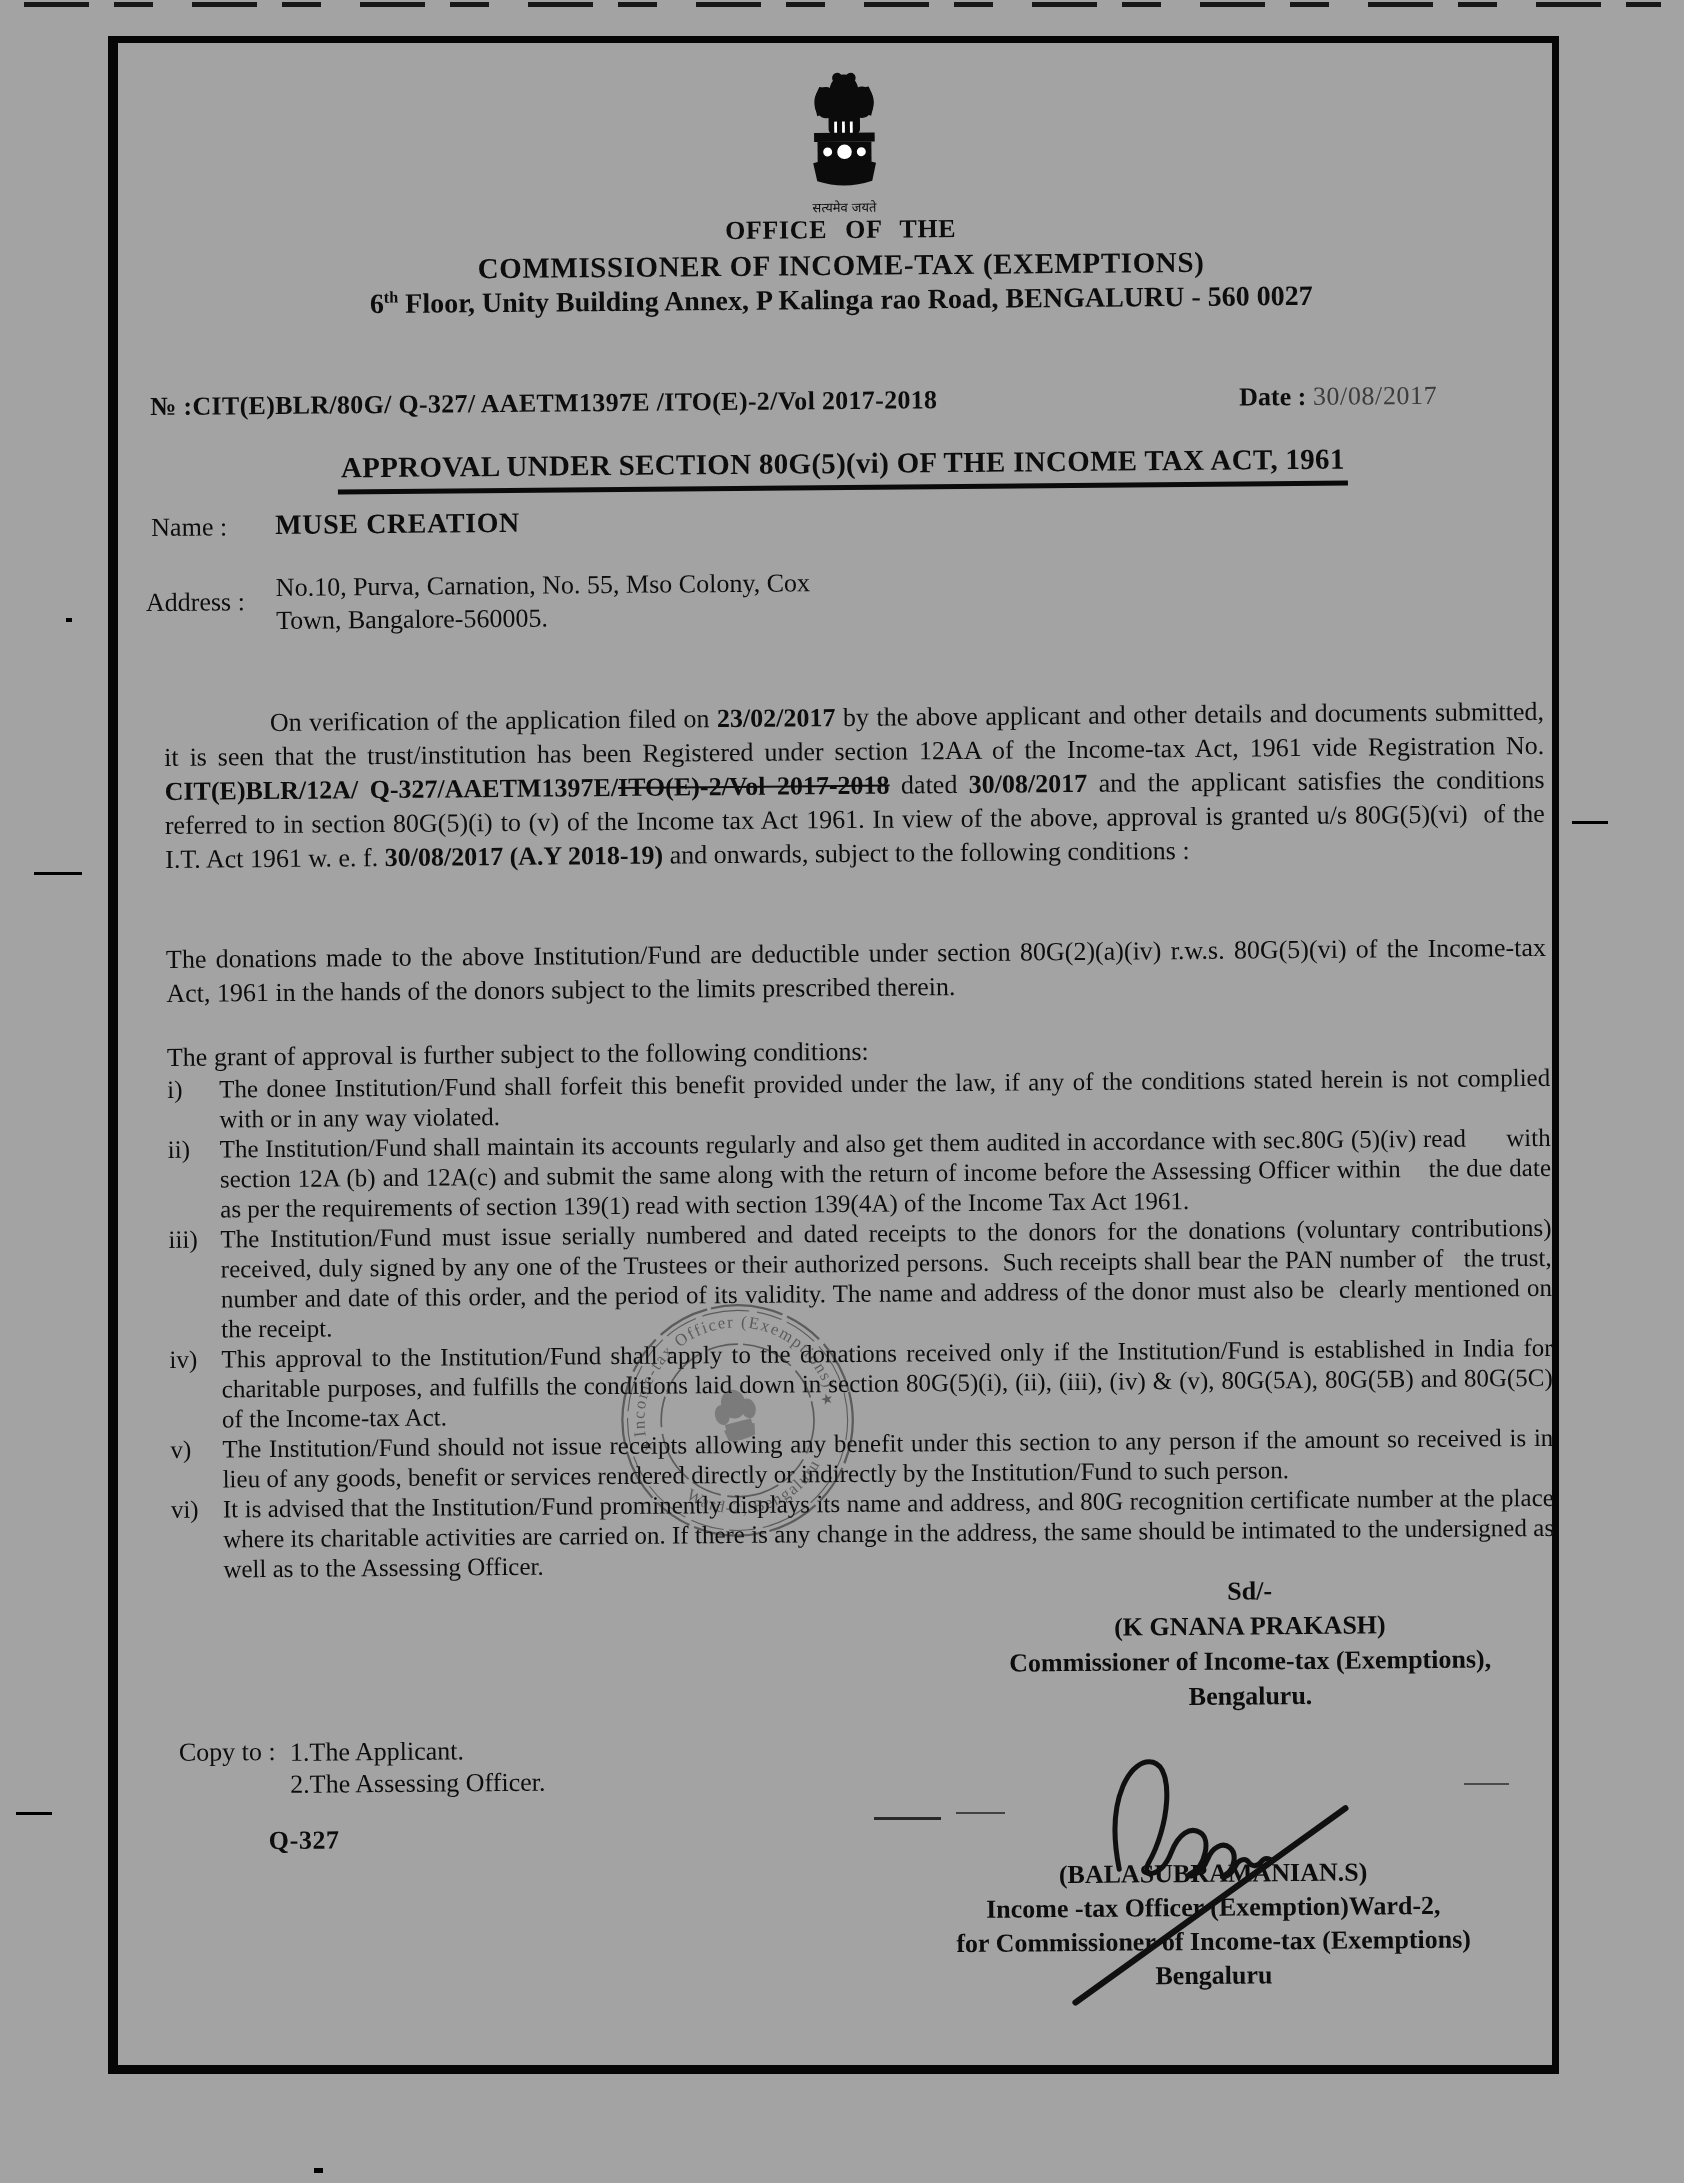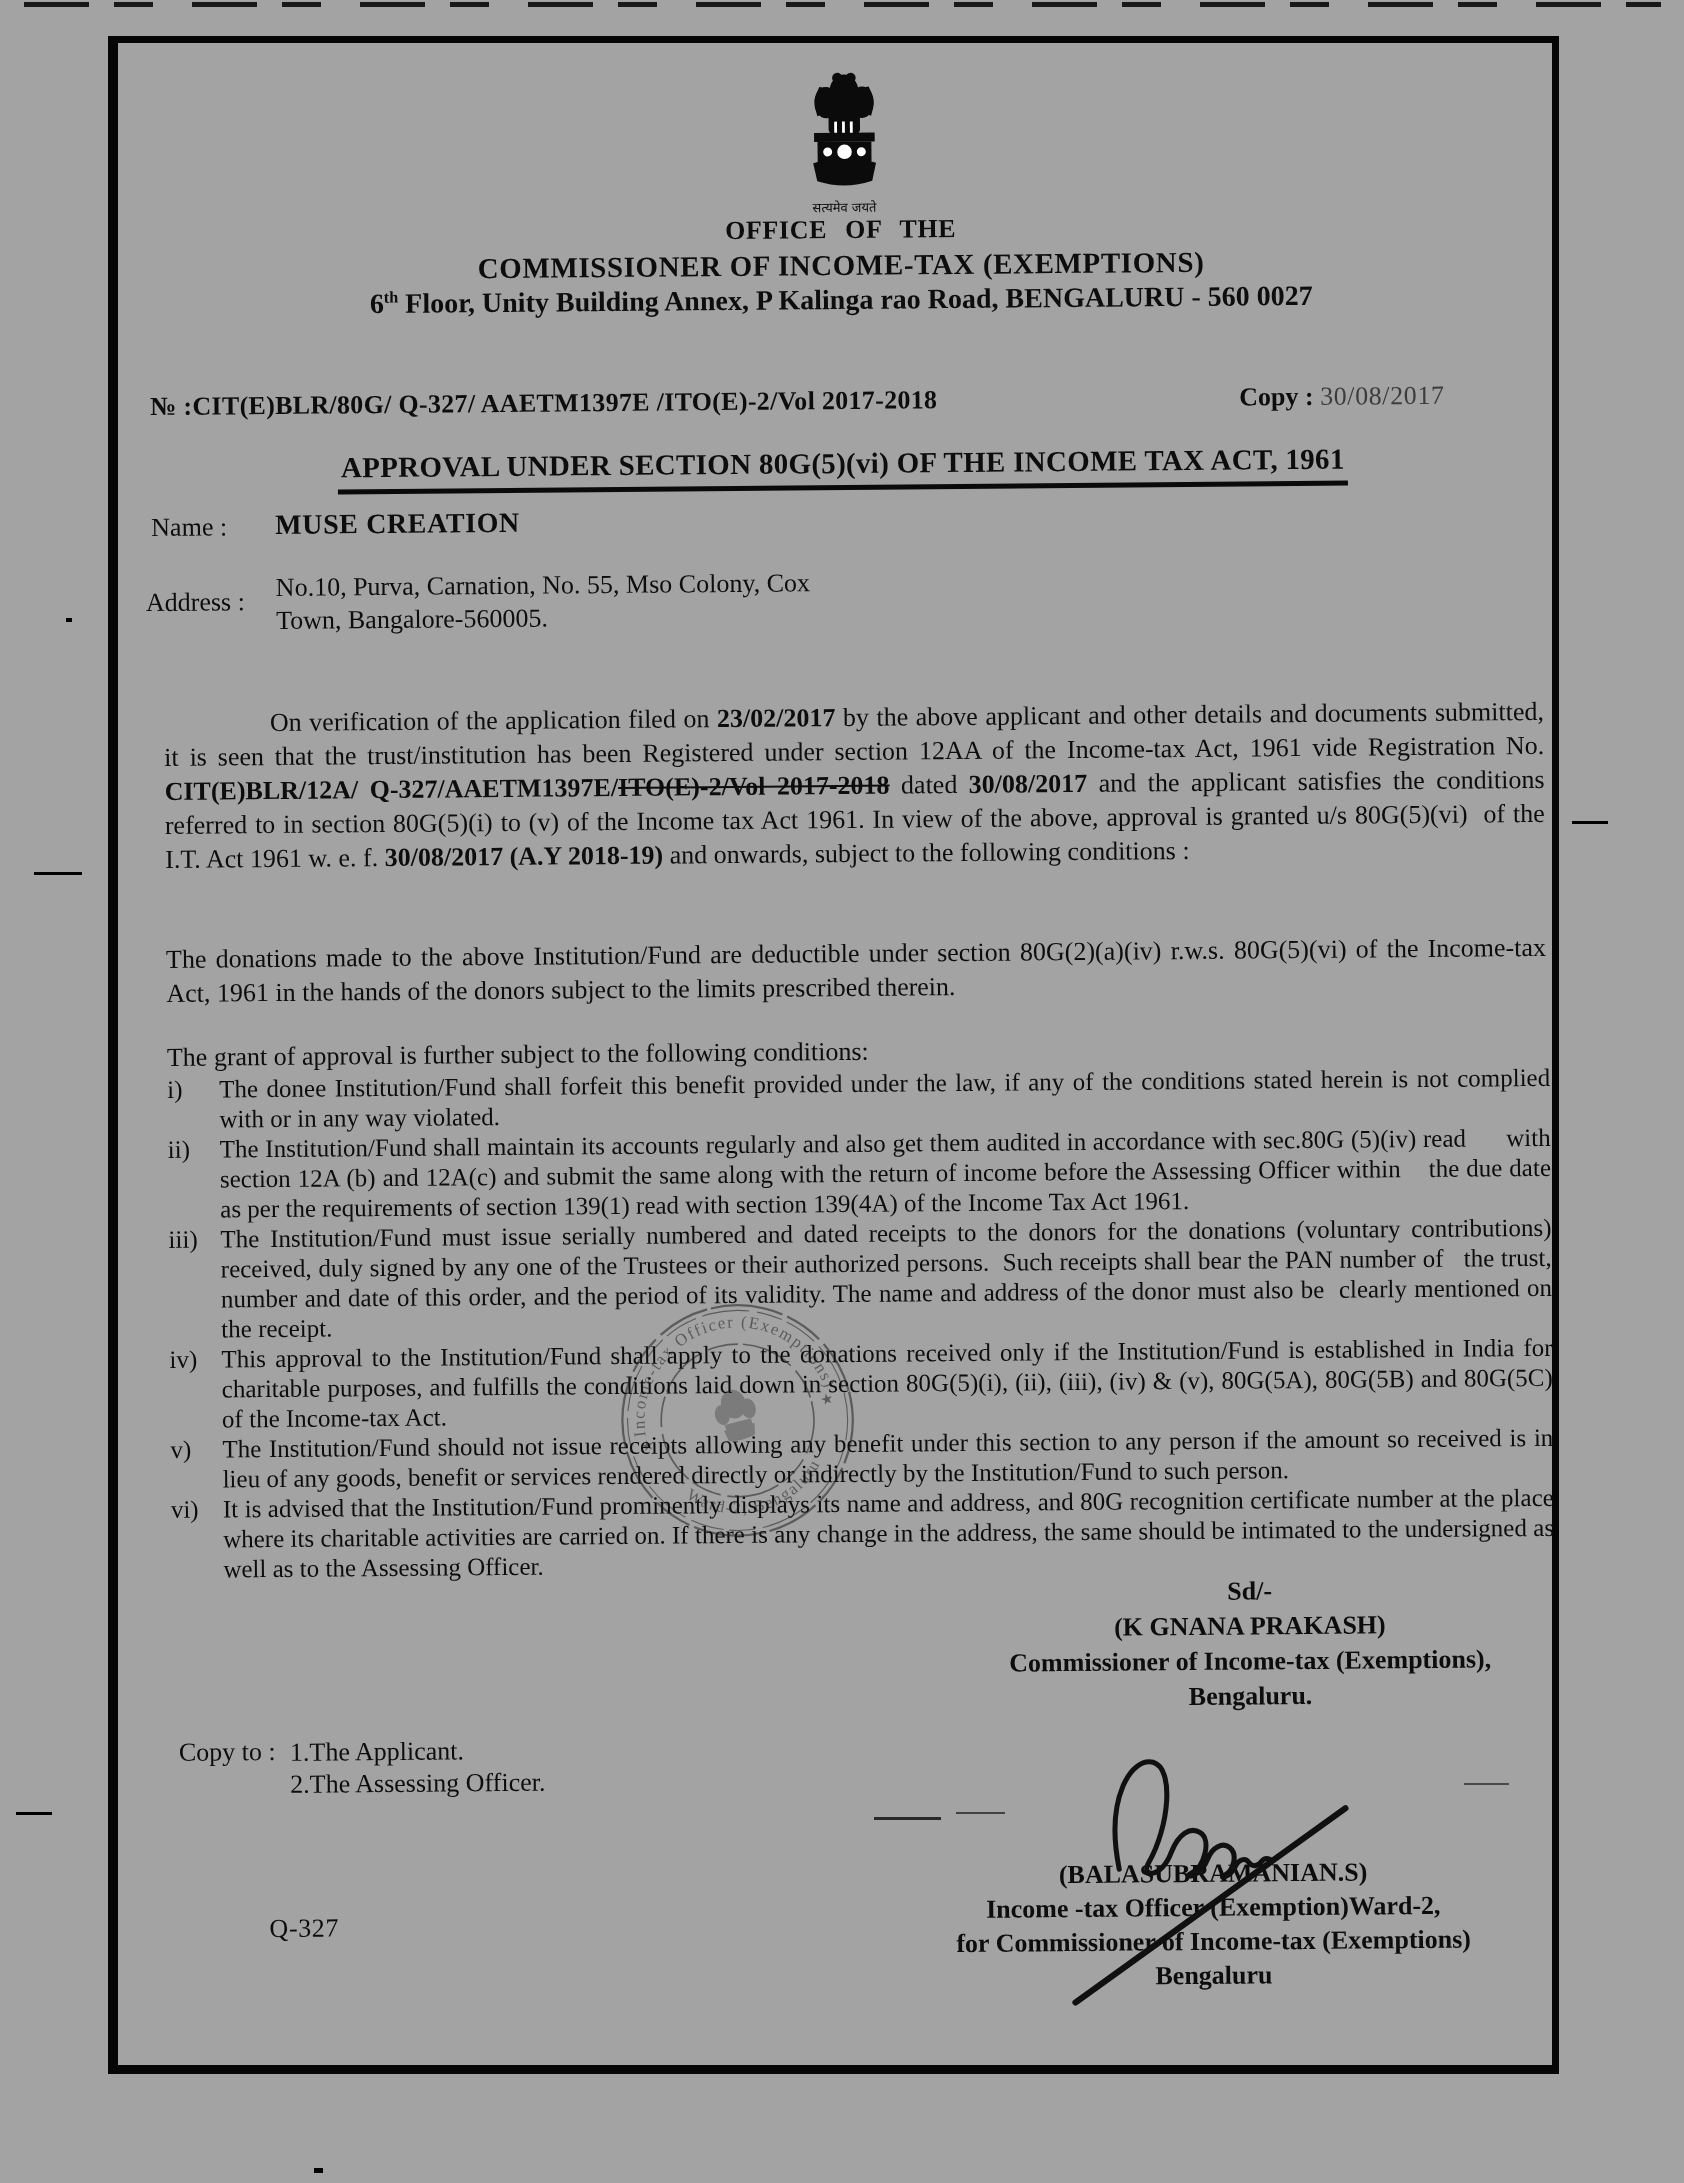--- a/index.html
+++ b/index.html
@@ -44,21 +44,21 @@
   .para1{top:701px;text-indent:106px;}
   .para2{top:937px;}
   .grant{left:167px;top:1037px;width:1380px;font-size:26px;}
   .conds{left:167px;top:1069px;width:1383px;font-size:25px;line-height:30px;}
   .cond{display:flex;}
   .cond .num{width:52px;flex:0 0 52px;}
   .cond .ctext{flex:1;text-align:justify;}
   .sig1{left:936px;top:1577px;width:618px;text-align:center;font-size:26px;font-weight:bold;line-height:35px;}
   .copy-label{left:173px;top:1732px;font-size:26px;}
   .copy-items{left:284px;top:1732px;font-size:26px;line-height:32px;}
-  .fileno{left:262px;top:1909px;font-size:26px;letter-spacing:0.6px;}
+  .fileno{left:262px;top:1821px;font-size:26px;letter-spacing:0.6px;font-weight:bold;}
   .sig2{left:903px;top:1860px;width:606px;text-align:center;font-size:26px;font-weight:bold;line-height:34px;}
   .stamp{left:611px;top:1296px;width:247px;height:247px;opacity:.52;transform:rotate(-14deg);}
   .signature{left:1000px;top:1745px;width:404px;height:270px;}
   .emblem{left:813px;top:70px;width:79px;height:129px;}
   .emblem-caption{left:768px;top:198px;width:168px;text-align:center;font-size:13px;font-family:"DejaVu Sans",sans-serif;}
   .speck{position:absolute;background:#000;}
 </style>
 </head>
 <body>
 
@@ -92,21 +92,21 @@
         <rect x="80" y="92" width="5" height="20"></rect>
       </g>
     </svg>
     <div class="abs emblem-caption">सत्यमेव जयते</div>
 
     <div class="abs center headline1">OFFICE OF THE</div>
     <div class="abs center headline2">COMMISSIONER OF INCOME-TAX (EXEMPTIONS)</div>
     <div class="abs center headline3"><span>6</span><span class="sup">th</span><span> Floor, Unity Building Annex, P Kalinga rao Road, BENGALURU - 560 0027</span></div>
 
     <div class="abs refrow-no"><span>№</span> <span>:CIT(E)BLR/80G/ Q-327/ AAETM1397E /ITO(E)-2/Vol 2017-2018</span></div>
-    <div class="abs daterow"><span class="b">Copy :</span> <span class="val">30/08/2017</span></div>
+    <div class="abs daterow"><span class="b">Date :</span> <span class="val">30/08/2017</span></div>
 
     <div class="abs title-wrap center">
       <span class="doc-title">APPROVAL UNDER SECTION 80G(5)(vi) OF THE INCOME TAX ACT, 1961</span>
     </div>
 
     <div class="abs lbl name-label">Name :</div>
     <div class="abs name-value">MUSE CREATION</div>
     <div class="abs lbl addr-label">Address :</div>
     <div class="abs addr-value">
       <div>No.10, Purva, Carnation, No. 55, Mso Colony, Cox</div>

